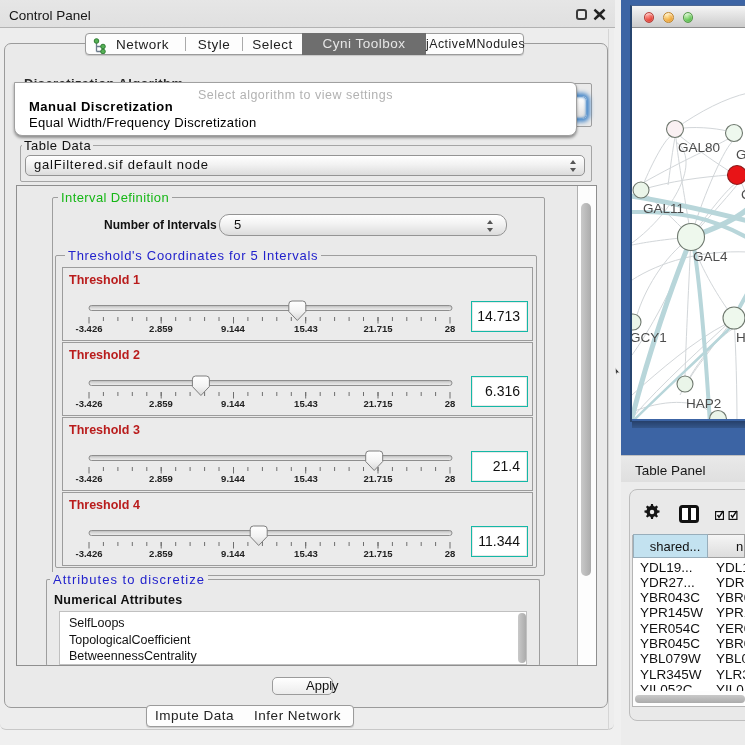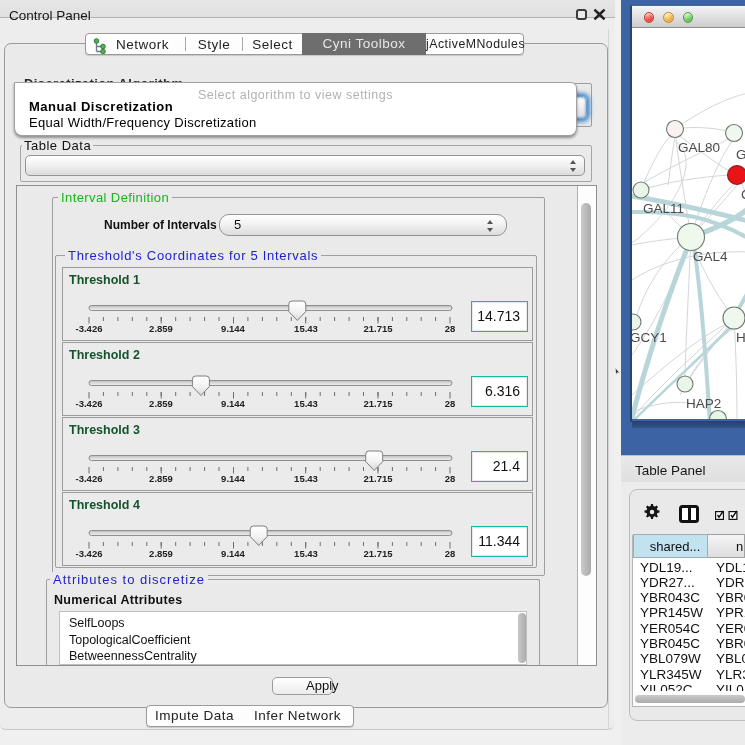--- a/index.html
+++ b/index.html
@@ -3,21 +3,21 @@
 <meta charset="utf-8">
 <style>
 * { margin:0; padding:0; box-sizing:border-box; }
 html,body { width:745px; height:745px; overflow:hidden; }
 body { font-family:"Liberation Sans", sans-serif; background:#f0f0f0; }
 #root { position:absolute; left:0; top:0; width:745px; height:745px; background:#f0f0f0; }
 .abs { position:absolute; }
 
 
 #cpwin { position:absolute; left:0; top:0; width:614px; height:730px; background:#ededed; border-bottom:1px solid #c8c8c8; border-radius:0 0 6px 6px; }
-#cptitle { position:absolute; left:0; top:0; width:615px; height:18px; background:linear-gradient(#e6e6e6,#e0e0e0); border-bottom:1px solid #b2b2b2; }
+#cptitle { position:absolute; left:0; top:0; width:615px; height:28px; background:linear-gradient(#e6e6e6,#e0e0e0); border-bottom:1px solid #b2b2b2; }
 #cptitle .t { position:absolute; left:9px; top:8px; font-size:13.5px; color:#161616; }
 #cpright { position:absolute; left:608px; top:29px; width:6px; height:701px; border-left:1px solid #d5d5d5; }
 
 
 #tabpanel { position:absolute; left:4px; top:43px; width:604px; height:665px; background:#eaeaea; border:1px solid #9b9b9b; border-radius:7px; }
 
 
 .tabbar { position:absolute; background:#fdfdfd; border:1px solid #9b9b9b; border-radius:4px; box-shadow:0 1px 1px rgba(0,0,0,0.15); font-size:13px; color:#222; white-space:nowrap; display:flex; align-items:center; }
 .tabbar .sep { width:1px; height:14px; background:#aaa; }
 .tabbar .tb { text-align:center; height:21px; line-height:21px; letter-spacing:0.5px; font-size:13.5px; }
@@ -29,21 +29,21 @@
 
 
 .combo { position:absolute; background:linear-gradient(#ffffff,#f2f2f2 45%,#dcdcdc); border:1px solid #949494; border-radius:5px; font-size:13px; color:#111; }
 .combo .ct { position:absolute; left:8px; top:2px; }
 .spin { position:absolute; width:7px; height:12px; }
 .spin:before { content:""; position:absolute; left:0; top:0; border-left:3.5px solid transparent; border-right:3.5px solid transparent; border-bottom:4.5px solid #555; }
 .spin:after { content:""; position:absolute; left:0; bottom:0; border-left:3.5px solid transparent; border-right:3.5px solid transparent; border-top:4.5px solid #555; }
 
 
 .trow { position:absolute; left:62px; width:471px; height:74px; border:1px solid #9c9c9c; background:#ebebeb; }
-.trow .tl { position:absolute; left:6px; top:5px; font-size:12.5px; font-weight:bold; color:#14532d; }
+.trow .tl { position:absolute; left:6px; top:5px; font-size:12.5px; font-weight:bold; color:#b91c1c; }
 .tlabels { position:absolute; font-size:9.5px; font-weight:bold; color:#222; }
 .tlabels span { position:absolute; transform:translateX(-50%); white-space:nowrap; }
 .valbox { position:absolute; left:408px; top:33px; width:57px; height:31px; background:#fff; border:1px solid #14b8a6; box-shadow:inset 0 0 0 1px #e8e8e8; font-size:14px; color:#111; text-align:right; line-height:29px; padding-right:7px; }
 
 
 .vtrack { position:absolute; background:#fdfdfd; border-left:1px solid #b0b0b0; }
 .vthumb { position:absolute; background:linear-gradient(90deg,#c9c9c9,#ababab); border-radius:5px; }
 .htrack { position:absolute; background:#fdfdfd; }
 .hthumb { position:absolute; background:linear-gradient(#c9c9c9,#ababab); border-radius:4px; }
 
@@ -105,20 +105,21 @@
 
 <div class="group" style="left:20px;top:83px;width:572px;height:44px;"></div>
 <div class="abs" style="left:22px;top:76px;font-size:13px;font-weight:bold;letter-spacing:0.4px;color:#2a2a2a;background:#eaeaea;padding:0 2px;">Discretization Algorithm</div>
 <div class="combo" style="left:30px;top:96px;width:557px;height:23px;border-radius:5px;border-color:#6d9fd0;box-shadow:0 0 4px 2.5px rgba(58,128,199,0.9), inset 0 0 2px 1px rgba(58,128,199,0.5);">
       <span class="spin" style="right:8px;top:5px;"></span>
     </div>
 
 <div class="group" style="left:20px;top:145px;width:572px;height:37px;border-color:#a5a5a5;"></div>
 <div class="abs" style="left:22px;top:138px;font-size:13px;letter-spacing:0.5px;color:#111;background:#eaeaea;padding:0 2px;">Table Data</div>
 <div class="combo" style="left:25px;top:155px;width:560px;height:21px;">
+  <span class="ct" style="top:1px;letter-spacing:0.8px;">galFiltered.sif default node</span>
   <span class="spin" style="right:7px;top:4px;"></span>
 </div>
 
 <div class="abs" style="left:16px;top:185px;width:581px;height:481px;background:#eaeaea;border:1px solid #8f8f8f;"></div>
 <div class="vtrack" style="left:577px;top:186px;width:19px;height:479px;"></div>
 <div class="vthumb" style="left:581px;top:203px;width:10px;height:373px;"></div>
 
 <div class="group" style="left:52px;top:197px;width:493px;height:379px;"></div>
 <div class="abs" style="left:58px;top:190px;font-size:13px;letter-spacing:0.4px;color:#16b716;background:#eaeaea;padding:0 3px;">Interval Definition</div>
 <div class="abs" style="left:104px;top:218px;font-size:12px;font-weight:bold;color:#111;">Number of Intervals</div>

